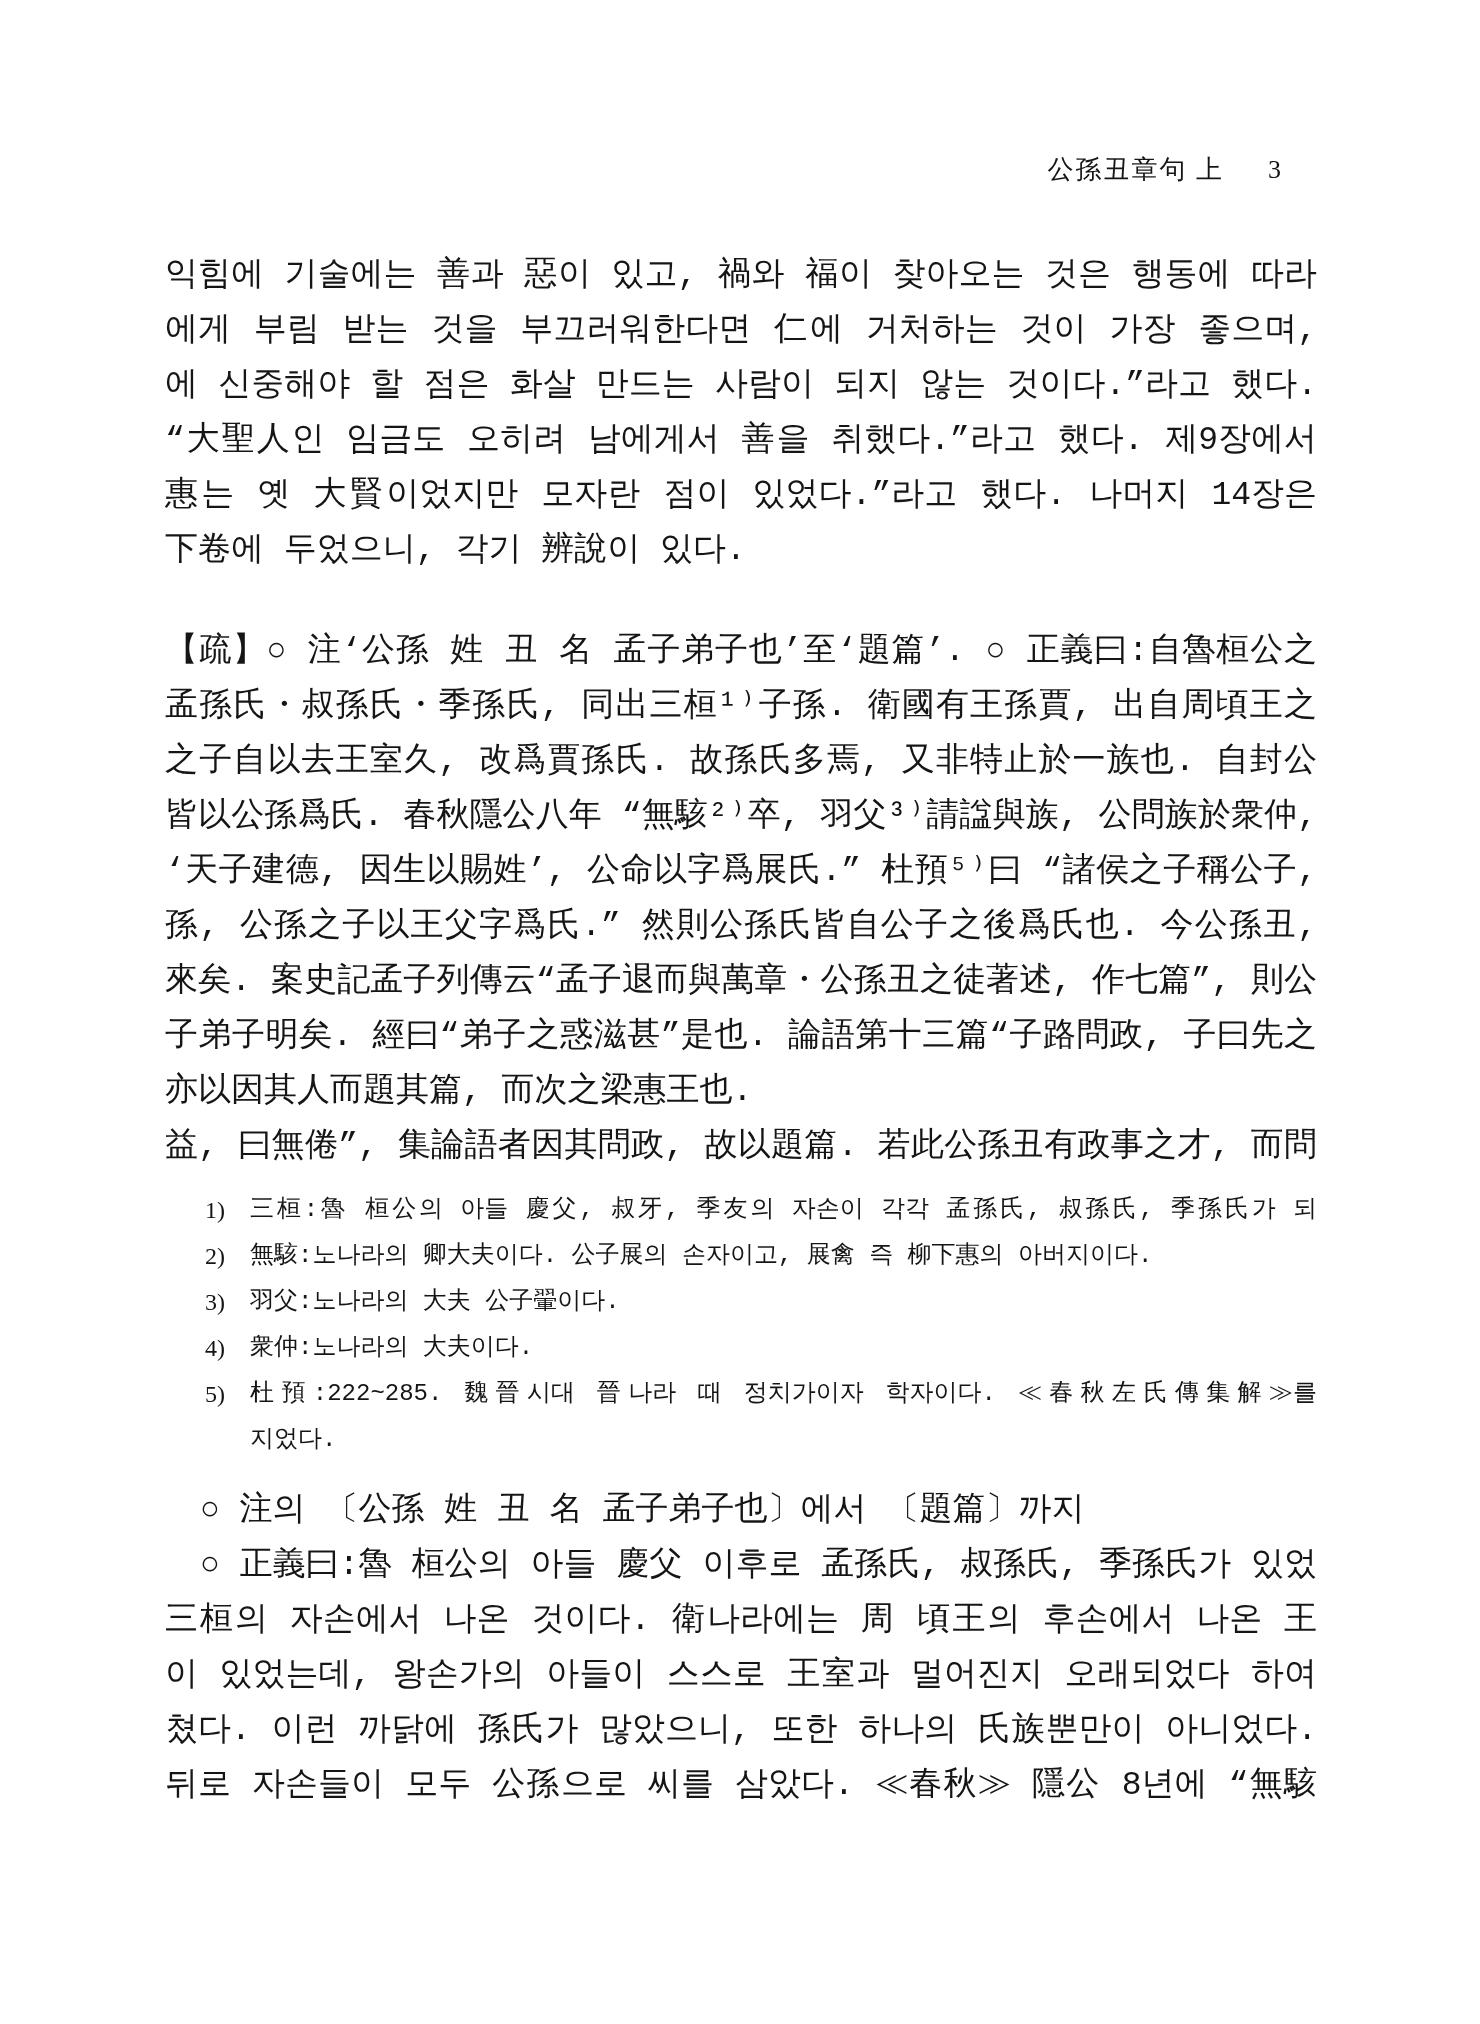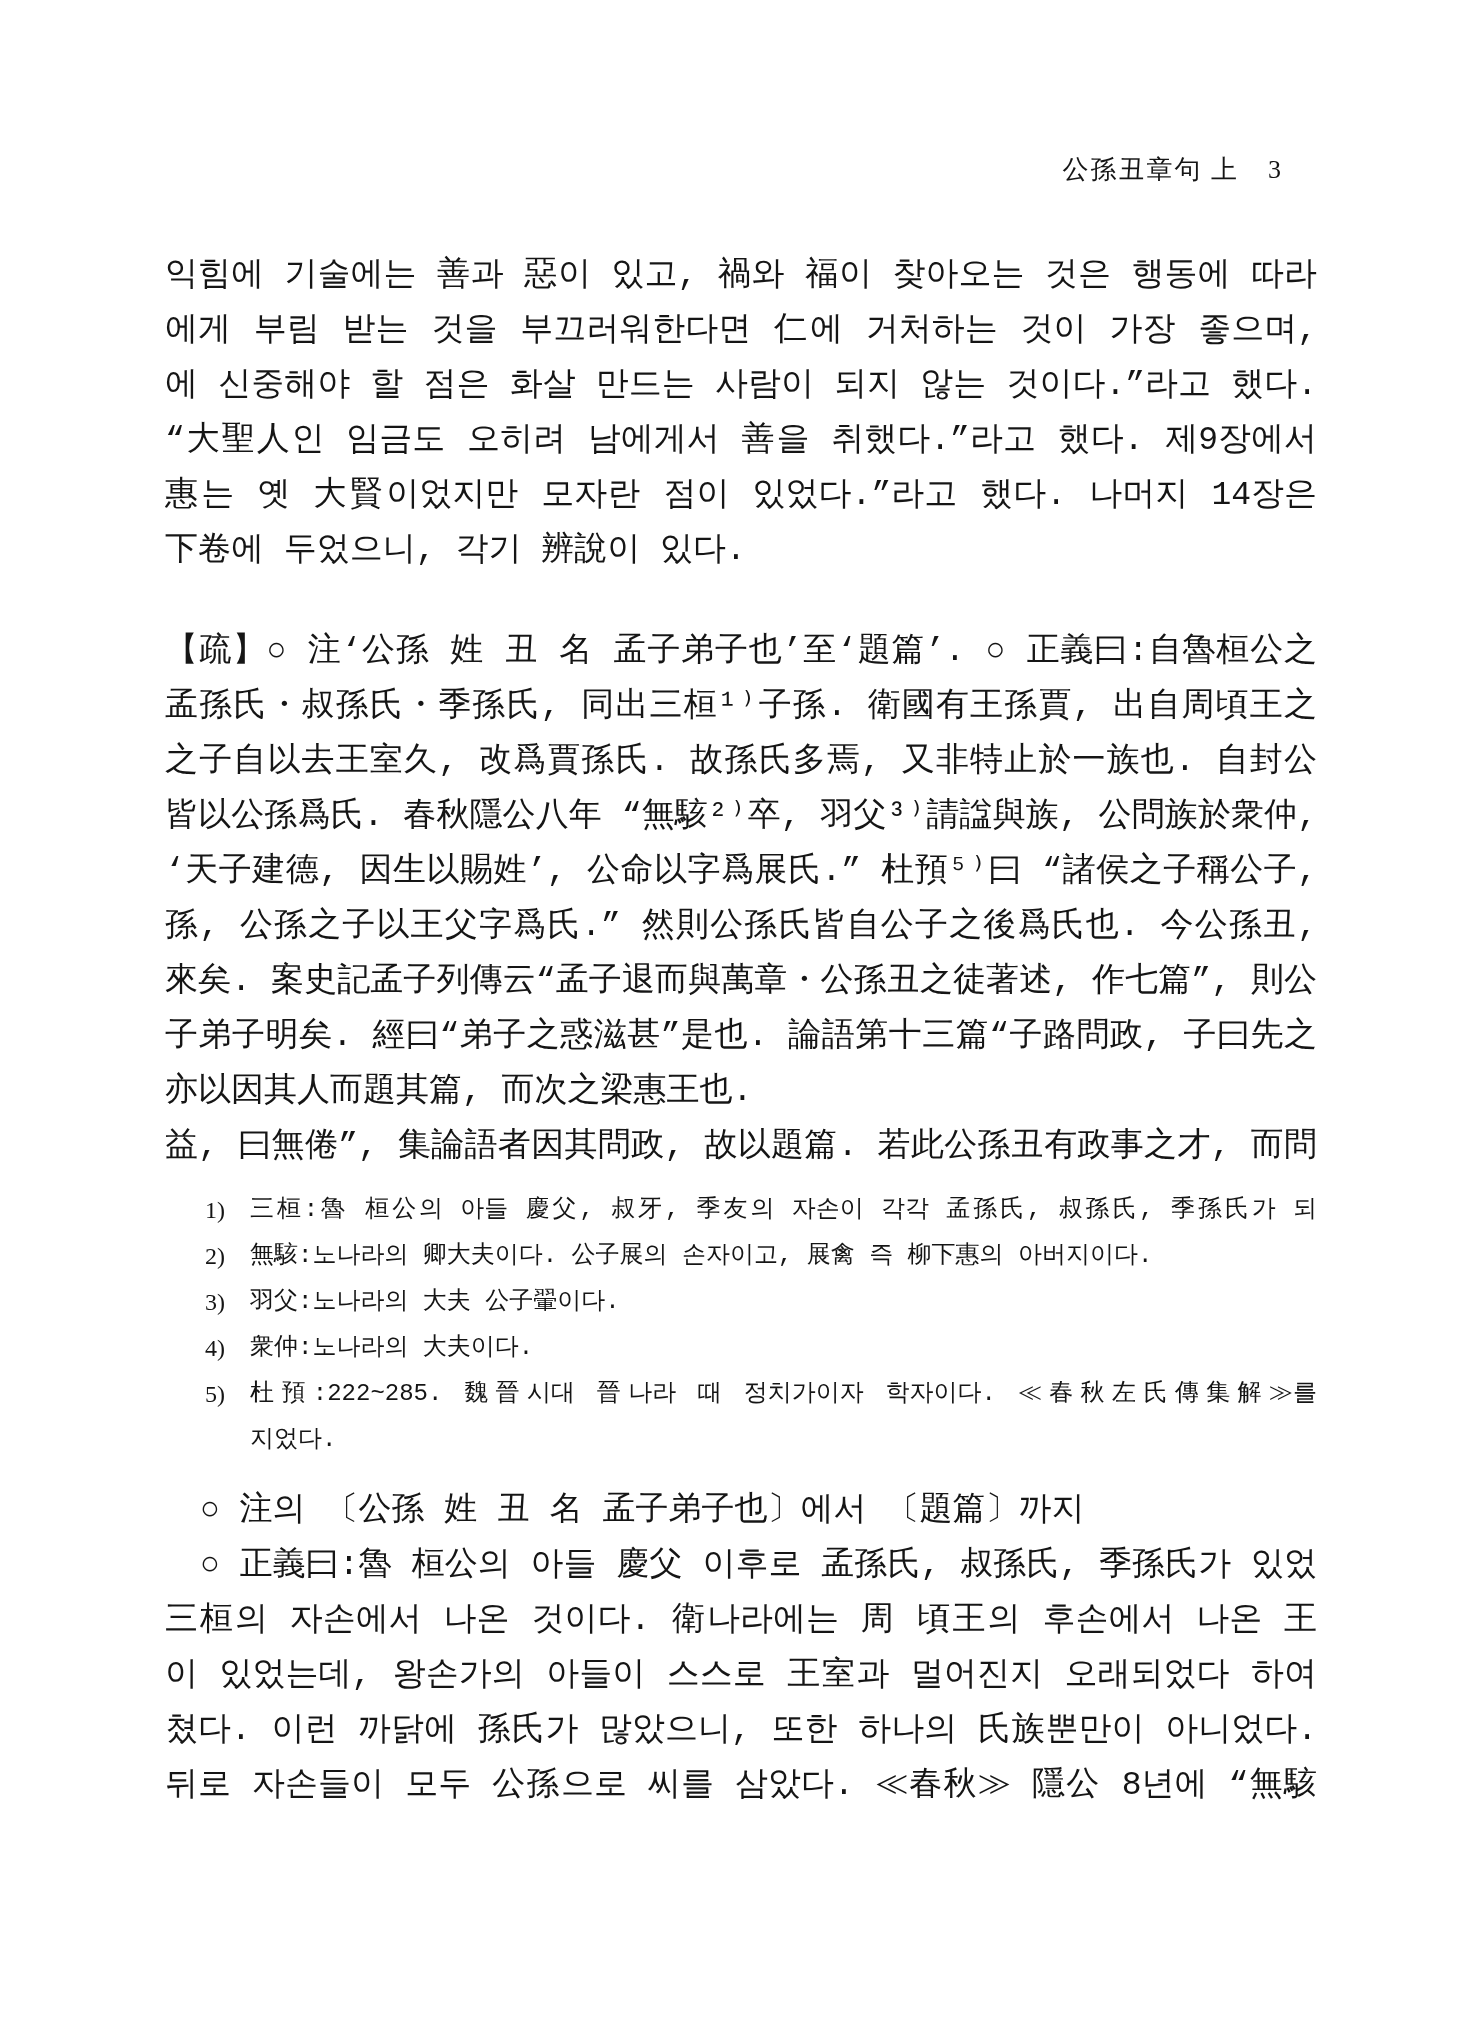--- a/index.html
+++ b/index.html
@@ -11,21 +11,21 @@
     color: #151515;
     font-family: "Liberation Serif", "DejaVu Serif", serif;
     overflow: hidden;
   }
   .running-head {
     position: absolute;
     top: 155px;
     right: 197px;
     display: flex;
     align-items: baseline;
-    gap: 29px;
+    gap: 44px;
     font-size: 26px;
     line-height: 30px;
     letter-spacing: 2px;
     white-space: nowrap;
   }
   .content {
     position: absolute;
     left: 165px;
     top: 0;
     width: 1152px;

